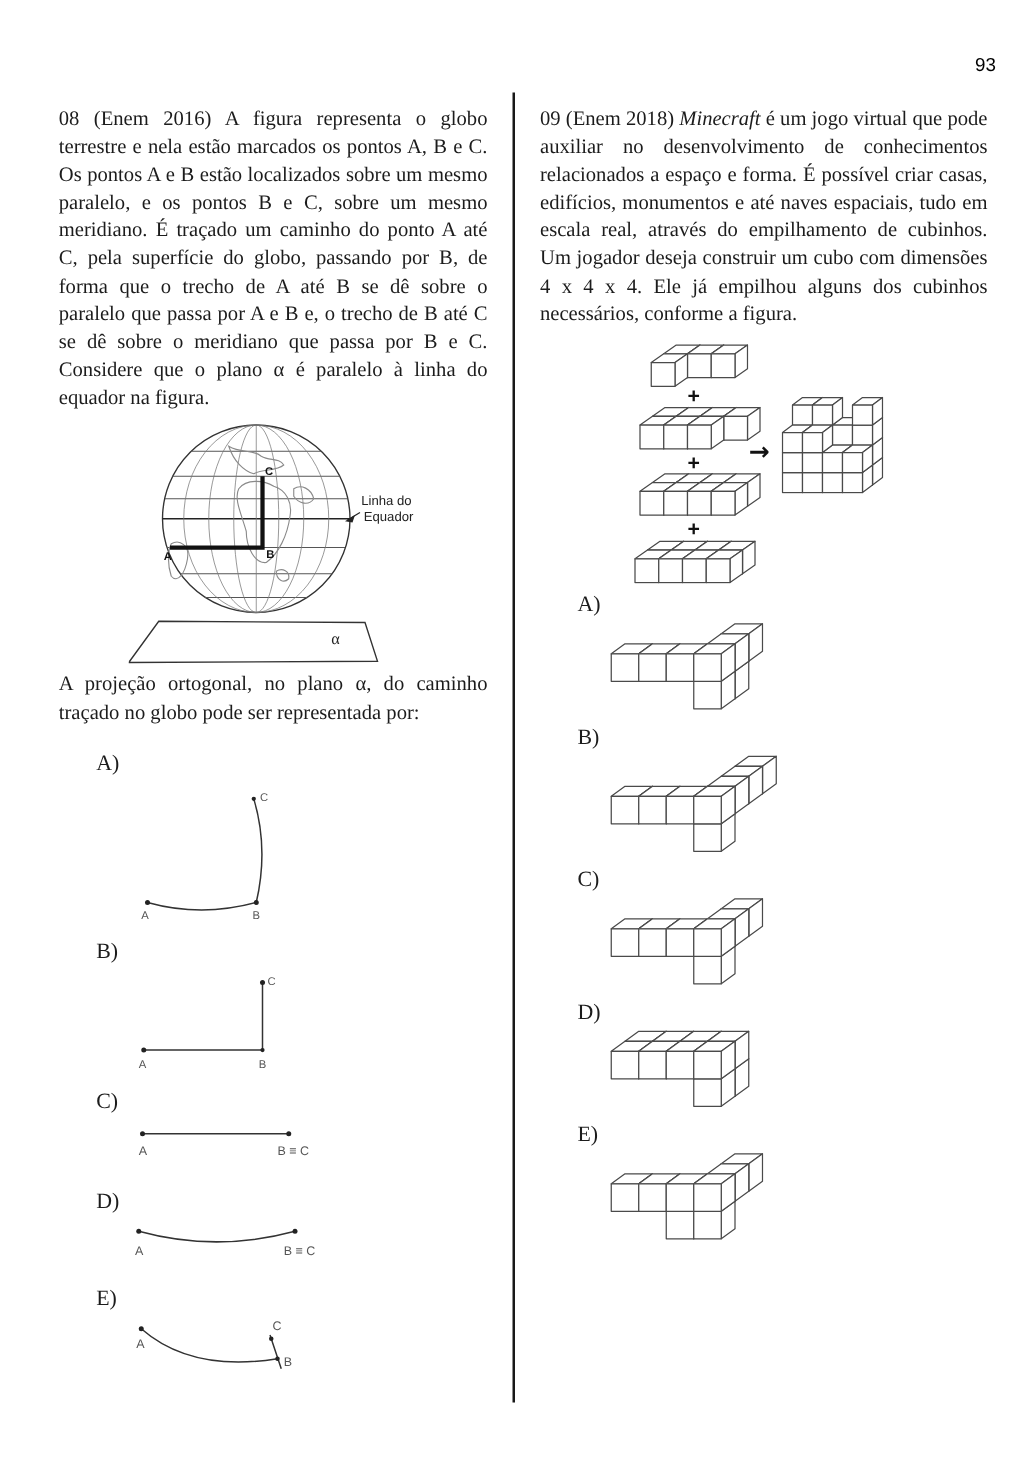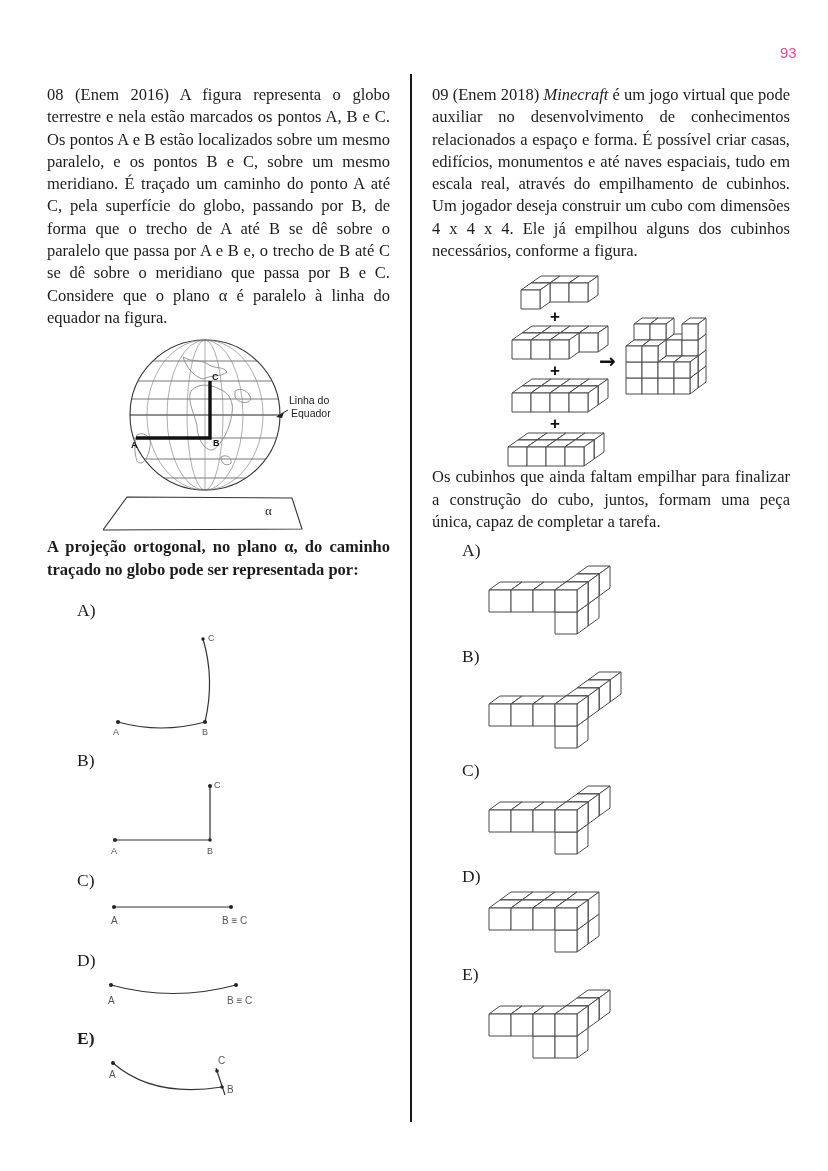--- a/index.html
+++ b/index.html
@@ -1,29 +1,29 @@
 <!DOCTYPE html>
 <html><head>
 <meta charset="utf-8">
 <style>
   html,body{margin:0;padding:0;background:#ffffff;}
   body{width:828px;height:1171px;position:relative;overflow:hidden;
        font-family:"Liberation Serif","DejaVu Serif",serif;color:#1c1c1c;}
   .pagenum{position:absolute;top:44px;left:780px;font-family:"Liberation Sans","DejaVu Sans",sans-serif;
-       font-size:15px;color:#ec4899;}
+       font-size:15px;color:#000000;}
   .divider{position:absolute;left:410px;top:74px;width:2px;height:1048px;background:#181818;}
   .col{position:absolute;top:84px;}
   .col-left{left:47px;width:343px;}
   .col-right{left:432px;width:358px;}
   p.body{margin:0;font-size:16.5px;line-height:22.3px;text-align:justify;}
   .lead{font-weight:normal;}
   .opt-letter{font-size:17.5px;line-height:26px;margin-left:30px;}
   .figwrap{margin-left:56px;}
   .mt8{margin-top:8px;}.mt10{margin-top:10px;}.mt12{margin-top:12px;}
-  .mt14{margin-top:14px;font-weight:bold;}.mt16{margin-top:16px;}.mt18{margin-top:18px;}
+  .mt14{margin-top:14px;}.mt16{margin-top:16px;}.mt18{margin-top:18px;}
   .mt4{margin-top:4px;}.mt2{margin-top:2px;}.mt30{margin-top:30px;}
   .globe-fig{margin-top:10px;margin-left:56px;}
   svg{display:block;}
   .stackfig{position:relative;height:192px;margin-top:12px;}
   .stackfig .abs{position:absolute;}
   .plus{font-family:"Liberation Sans","DejaVu Sans",sans-serif;font-size:17px;font-weight:bold;
         width:20px;text-align:center;color:#111;}
   .arrow{font-family:"DejaVu Sans",sans-serif;font-size:20px;font-weight:bold;color:#111;}
   .figlabel{font-family:"Liberation Sans","DejaVu Sans",sans-serif;}
 </style>
@@ -353,21 +353,20 @@
             <polygon points="16,-48 24,-54 24,-38 16,-32"></polygon>
             <polygon points="0,-48 16,-48 16,-32 0,-32"></polygon>
             <polygon points="16,-48 24,-54 40,-54 32,-48"></polygon>
             <polygon points="32,-48 40,-54 40,-38 32,-32"></polygon>
             <polygon points="16,-48 32,-48 32,-32 16,-32"></polygon>
           </g>
         </svg>
       </div>
   </div>
 
-  <p class="body mt30">Os cubinhos que ainda faltam empilhar para finalizar a construção do cubo, juntos, formam uma peça única, capaz de completar a tarefa.</p>
 
   <div class="opt-letter mt4">A)</div>
   <div class="figwrap mt2 cubefig">
       <svg width="123" height="70" viewBox="-1 -47 123 70">
         <g fill="#ffffff" stroke="#4a4a4a" stroke-width="1" stroke-linejoin="round">
           <polygon points="88,-38 99,-46 121,-46 110,-38"></polygon>
           <polygon points="110,-38 121,-46 121,-24 110,-16"></polygon>
           <polygon points="88,-38 110,-38 110,-16 88,-16"></polygon>
           <polygon points="77,-8 88,-16 110,-16 99,-8"></polygon>
           <polygon points="99,-8 110,-16 110,6 99,14"></polygon>

